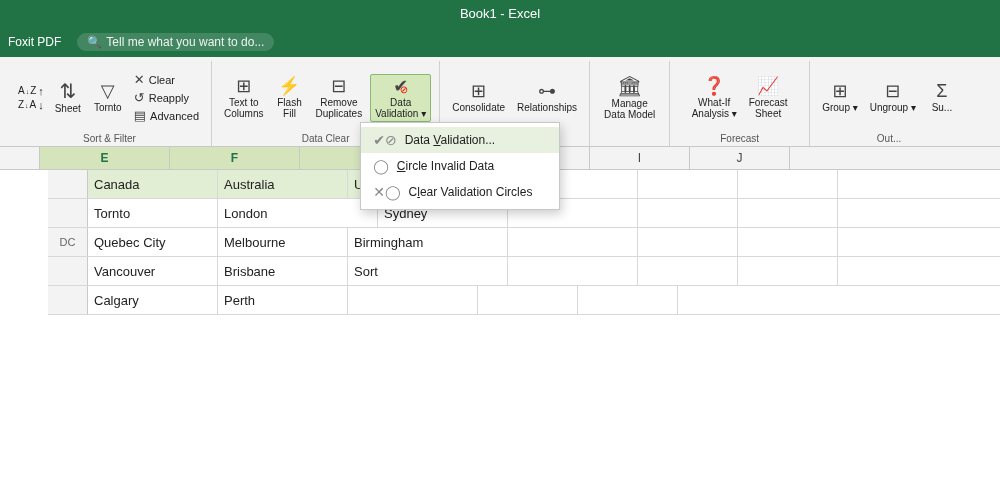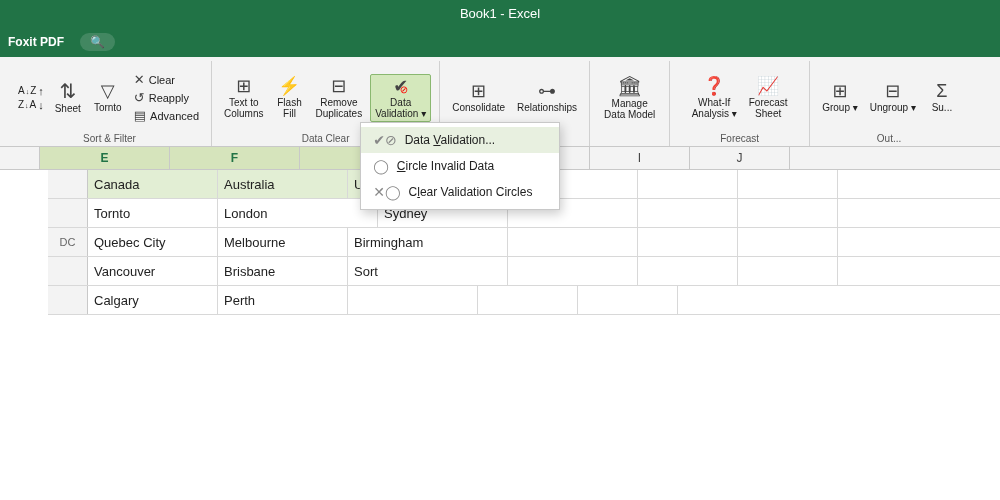--- a/index.html
+++ b/index.html
@@ -19,21 +19,21 @@
     .menu-bar {
       background: #217346;
       color: white;
       display: flex;
       align-items: center;
       padding: 2px 8px;
       font-size: 12px;
       height: 30px;
       gap: 16px;
     }
-    .menu-bar .foxit { font-weight: 700; font-size: 12px; }
+    .menu-bar .foxit { font-weight: 400; font-size: 12px; }
     .menu-bar .tell-me {
       display: flex; align-items: center; gap: 4px;
       background: rgba(255,255,255,0.15); border-radius: 12px;
       padding: 2px 10px; color: rgba(255,255,255,0.9); font-size: 12px;
     }
 
     
     .ribbon {
       background: #f3f3f3;
       border-bottom: 1px solid #c8c8c8;
@@ -172,20 +172,21 @@
 <body>
 
 <div class="title-bar">
   <span>Book1 - Excel</span>
 </div>
 
 <div class="menu-bar">
   <span class="foxit">Foxit PDF</span>
   <div class="tell-me">
     <span>🔍</span>
+    <span>Tell me what you want to do...</span>
   </div>
 </div>
 
 <div class="ribbon">
 
   <div class="ribbon-group" style="min-width:200px;">
     <div class="sort-group-inner">
 
       <div class="sort-az-stack">
         <button class="sort-az-btn" style="font-size:11px; display:flex; align-items:center; gap:1px;">

